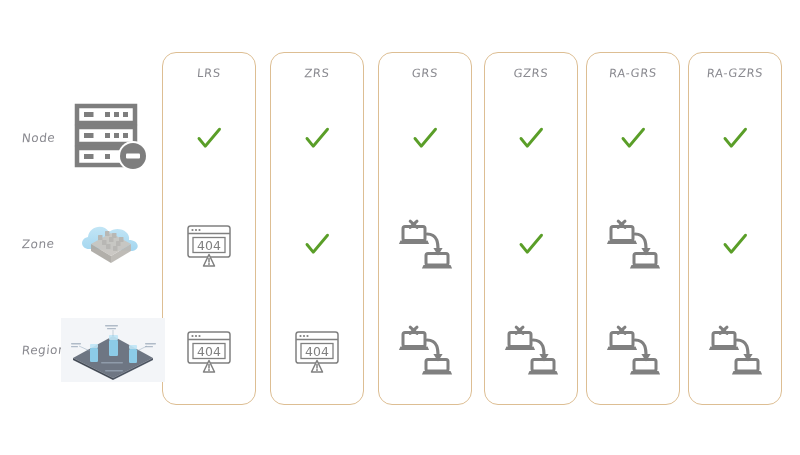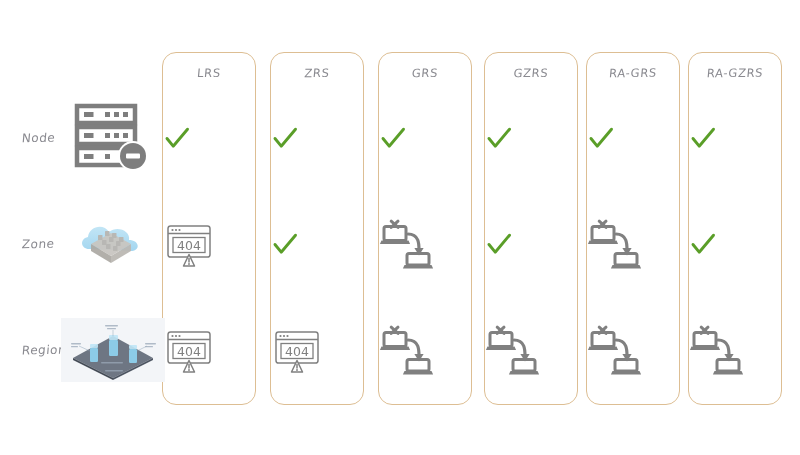--- a/index.html
+++ b/index.html
@@ -86,21 +86,21 @@
     justify-content: center;
   }
 
   
   .cell {
     position: absolute;
     width: 94px;
     height: 92px;
     display: flex;
     align-items: center;
-    justify-content: flex-start;
+    justify-content: center;
     z-index: 4;
   }
 
   .check {
     font-size: 0;
     line-height: 0;
   }
   .check svg { display: block; }
 
   .failicon svg, .icon404 svg { display: block; }

